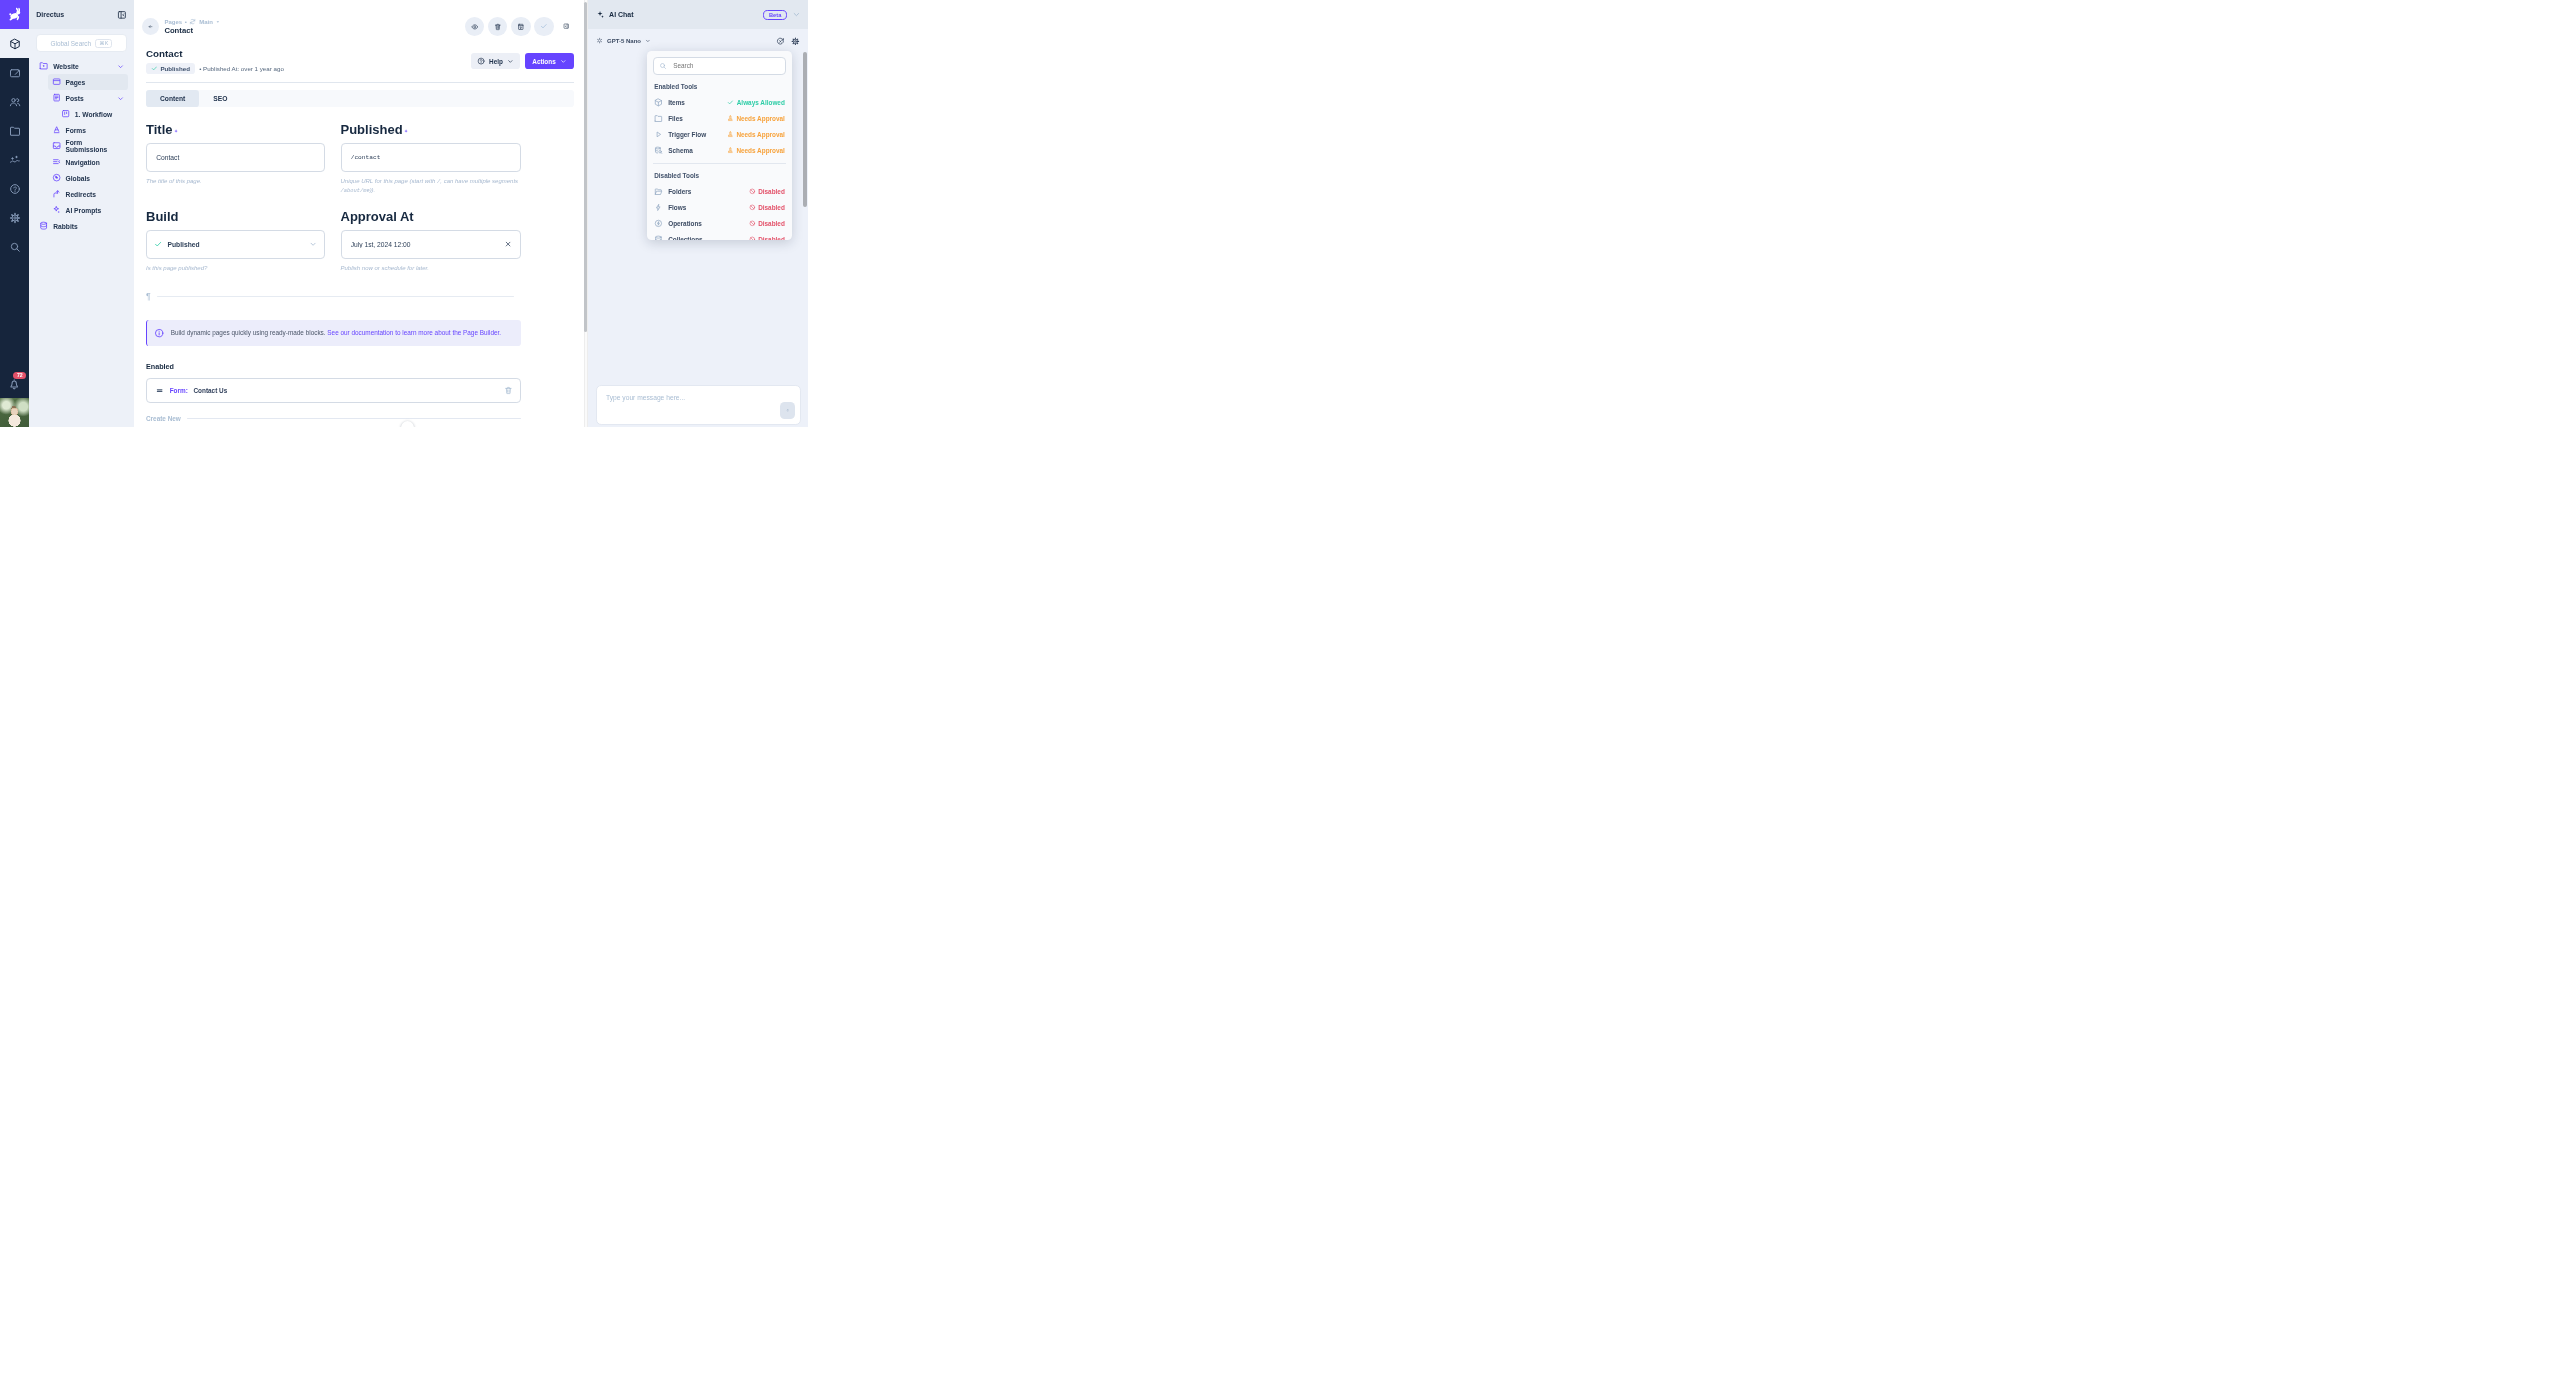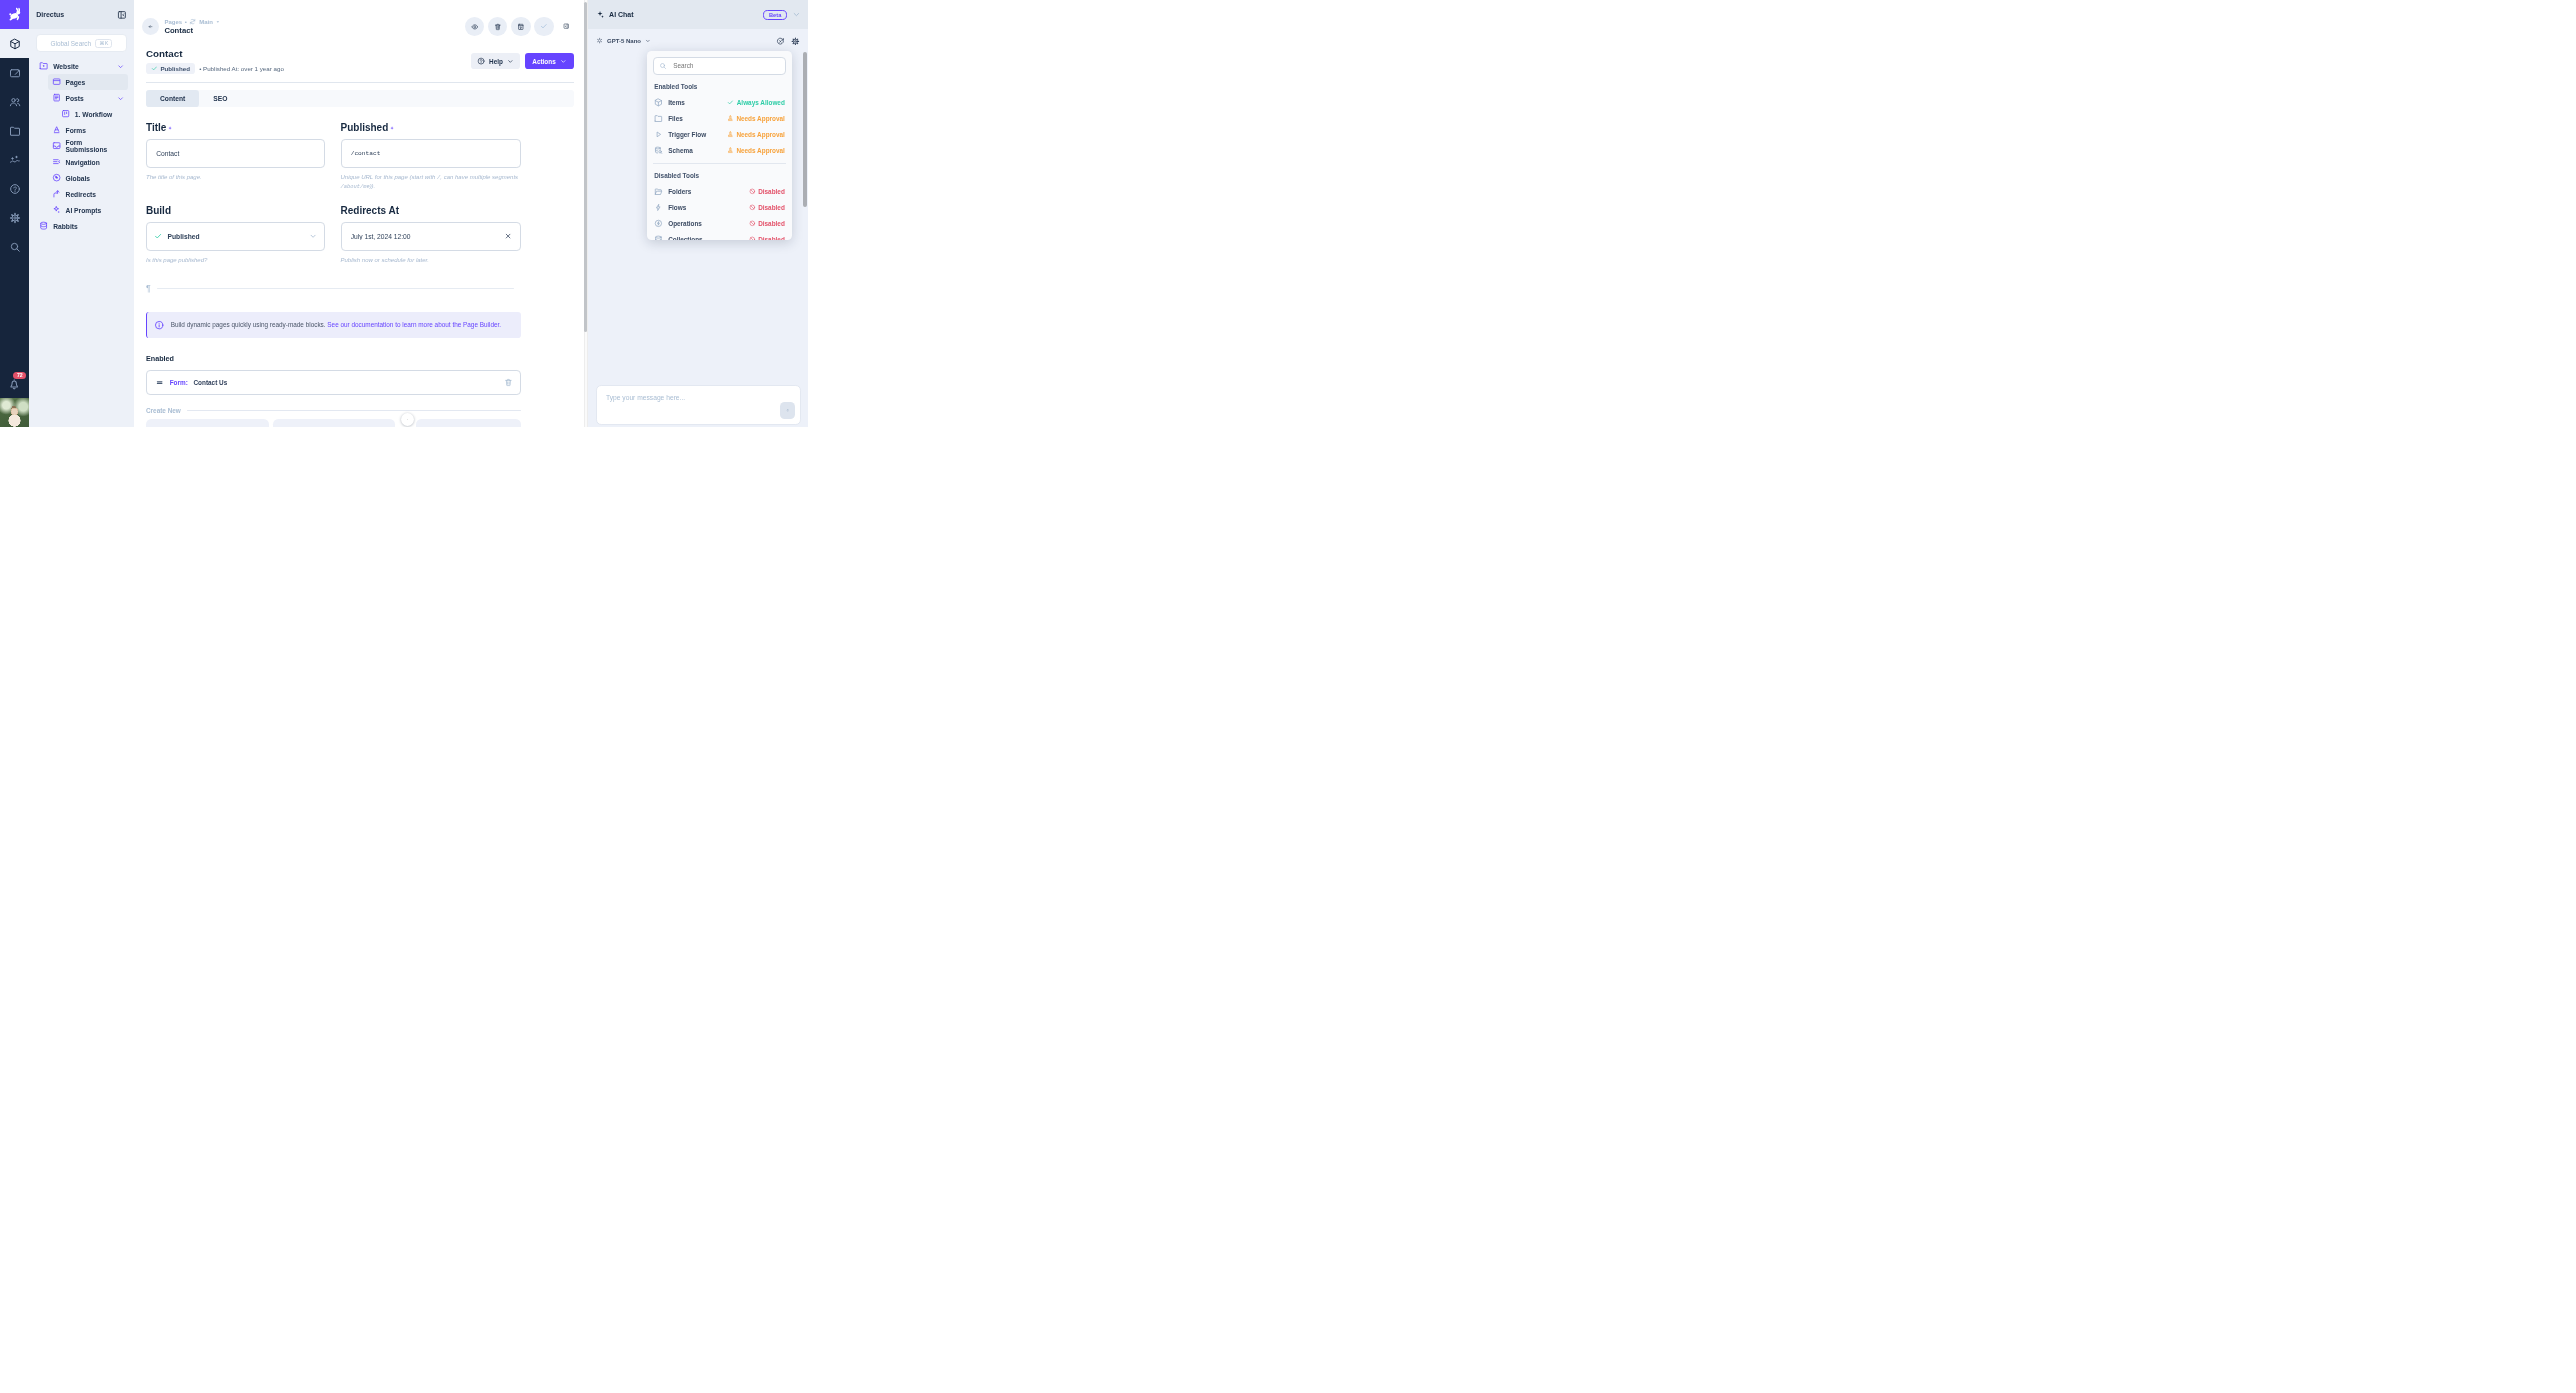--- a/index.html
+++ b/index.html
@@ -68,21 +68,21 @@
   .head-buttons{display:flex;gap:5.2px;}
   .help-btn{display:flex;align-items:center;gap:3.6px;background:#eceff6;border:none;border-radius:3.1px;height:16px;padding:0 6.7px;font-size:6.4px;font-weight:700;color:#22344e;cursor:pointer;}
   .actions-btn{display:flex;align-items:center;gap:4.1px;background:var(--accent);border:none;border-radius:3.1px;height:16px;padding:0 7.2px;font-size:6.4px;font-weight:700;color:#fff;cursor:pointer;}
   .divider{height:0.5px;background:#e0e6ee;margin-top:7.7px;}
 
   .tabs{margin-top:8.2px;background:#f7f9fc;border-radius:3.1px;height:17px;display:flex;align-items:center;}
   .tab{height:17px;display:flex;align-items:center;padding:0 14px;font-size:6.7px;font-weight:700;color:#22344e;border-radius:3.1px;cursor:pointer;background:none;border:none;}
   .tab.active{background:#e2e9f2;}
 
   .form-grid{display:grid;grid-template-columns:179px 180px;column-gap:15.5px;margin-top:15px;}
-  .f-label{font-size:10px;font-weight:800;color:var(--navy);}
+  .f-label{font-size:13px;font-weight:800;color:var(--navy);}
   .req{color:var(--accent);margin-left:1.5px;vertical-align:1.5px;display:inline-block;}
   .input{margin-top:5.2px;height:29px;border:0.5px solid var(--border);border-radius:4.1px;display:flex;align-items:center;padding:0 7.2px;background:#fff;position:relative;}
   .input input{border:none;outline:none;width:100%;font-size:6.7px;color:#2c3e57;font-family:"Liberation Sans",sans-serif;background:transparent;}
   .input input.mono{font-family:"Liberation Mono",monospace;font-size:6.2px;}
   .input .tail{margin-left:auto;color:#a9bdd3;flex:0 0 auto;cursor:pointer;}
   .input .tail.x{color:#33435c;}
   .sel-text{font-size:6.7px;font-weight:600;color:#2c3e57;margin-left:5.2px;}
   .note{margin-top:5.2px;font-size:6px;color:#a6b8cf;font-style:italic;line-height:1.55;}
   .note .mono{font-family:"Liberation Mono",monospace;font-size:5.4px;}
   .row2{margin-top:14px;}
@@ -704,21 +704,21 @@
             <span class="sel-text">Published</span>
             <span class="tail">
                 <svg width="8.2" height="8.2" viewBox="0 0 16 16">
                   <use href="#i-chevron-down"></use>
                 </svg>
               </span>
           </div>
           <div class="note">Is this page published?</div>
         </div>
         <div>
-          <div class="f-label">Redirects At</div>
+          <div class="f-label">Approval At</div>
           <div class="input">
             <input type="text" value="July 1st, 2024 12:00" style="">
             <span class="tail x">
                 <svg width="8.2" height="8.2" viewBox="0 0 16 16">
                   <use href="#i-x"></use>
                 </svg>
               </span>
           </div>
           <div class="note">Publish now or schedule for later.</div>
         </div>

